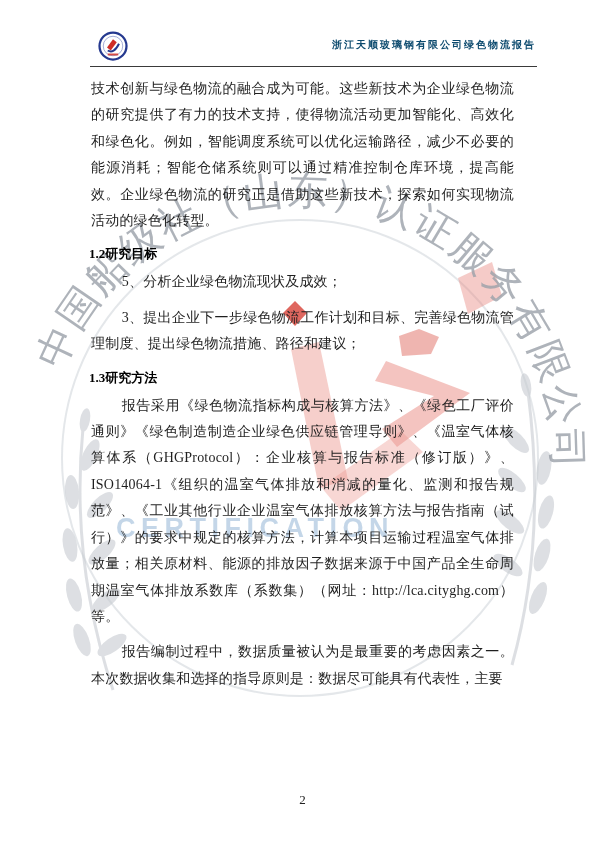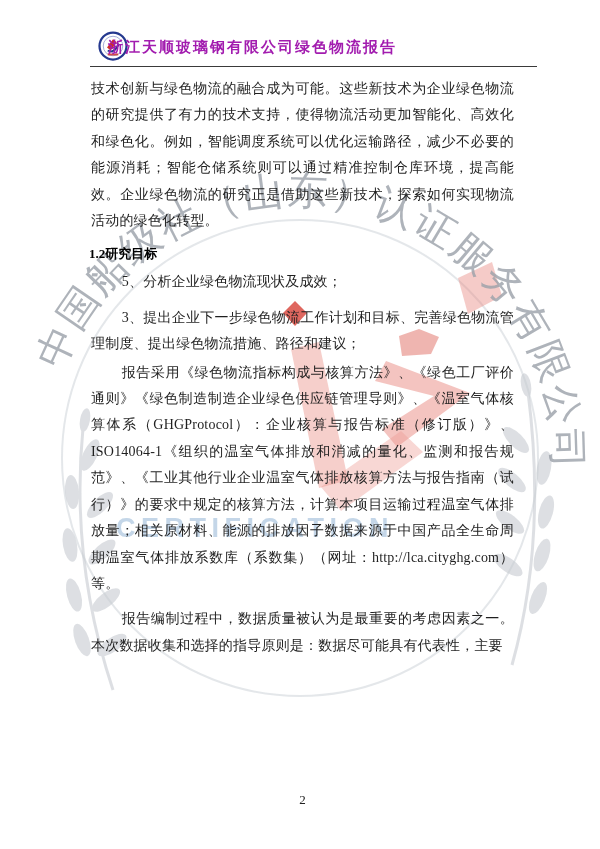--- a/index.html
+++ b/index.html
@@ -14,22 +14,22 @@
   
   .watermark{
     position:absolute;left:0;top:0;width:600px;height:849px;
     z-index:0;pointer-events:none;
   }
   
   .header{position:absolute;left:0;top:0;width:600px;height:70px;z-index:2;}
   .logo{position:absolute;left:98px;top:31px;width:30px;height:30px;}
   .doc-title{
     position:absolute;left:90px;top:38px;width:446px;padding-left:18px;
-    text-align:left;font-size:15px;font-weight:bold;letter-spacing:2px;
-    color:#a21caf;box-sizing:border-box;
+    text-align:right;font-size:10px;font-weight:bold;letter-spacing:2px;
+    color:#0c4a6e;box-sizing:border-box;
   }
   .header-rule{
     position:absolute;left:90px;top:66px;width:447px;height:0;
     border-top:1.5px solid #3a3a3a;
   }
   
   .content{
     position:absolute;left:89px;top:74px;width:427px;z-index:1;
   }
   .body-text{
@@ -115,20 +115,21 @@
     <div class="header-rule"></div>
   </div>
 
   <div class="content">
     <p class="body-text">技术创新与绿色物流的融合成为可能。这些新技术为企业绿色物流的研究提供了有力的技术支持，使得物流活动更加智能化、高效化和绿色化。例如，智能调度系统可以优化运输路径，减少不必要的能源消耗；智能仓储系统则可以通过精准控制仓库环境，提高能效。企业绿色物流的研究正是借助这些新技术，探索如何实现物流活动的绿色化转型。</p>
 
     <p class="heading">1.2研究目标</p>
     <p class="body-text indent">5、分析企业绿色物流现状及成效；</p>
     <p class="body-text indent extra-gap">3、提出企业下一步绿色物流工作计划和目标、完善绿色物流管理制度、提出绿色物流措施、路径和建议；</p>
 
+    <p class="heading">1.3研究方法</p>
     <p class="body-text indent">报告采用《绿色物流指标构成与核算方法》、《绿色工厂评价通则》《绿色制造制造企业绿色供应链管理导则》、《温室气体核算体系（GHGProtocol）：企业核算与报告标准（修订版）》、ISO14064-1《组织的温室气体排放和消减的量化、监测和报告规范》、《工业其他行业企业温室气体排放核算方法与报告指南（试行）》的要求中规定的核算方法，计算本项目运输过程温室气体排放量；相关原材料、能源的排放因子数据来源于中国产品全生命周期温室气体排放系数库（系数集）（网址：http://lca.cityghg.com）等。</p>
     <p class="body-text indent extra-gap">报告编制过程中，数据质量被认为是最重要的考虑因素之一。本次数据收集和选择的指导原则是：数据尽可能具有代表性，主要</p>
   </div>
 
   <div class="footer">
     <span>2</span>
   </div>
 
 </div>
 

